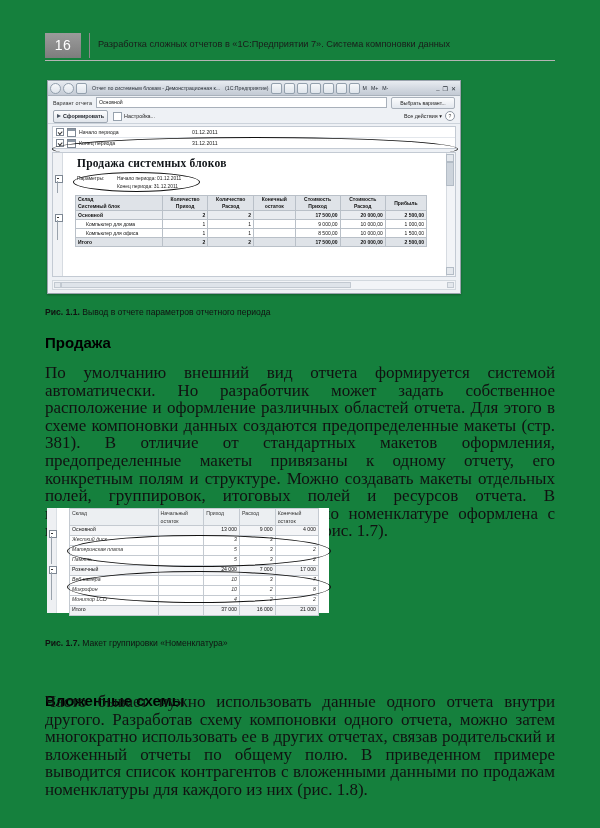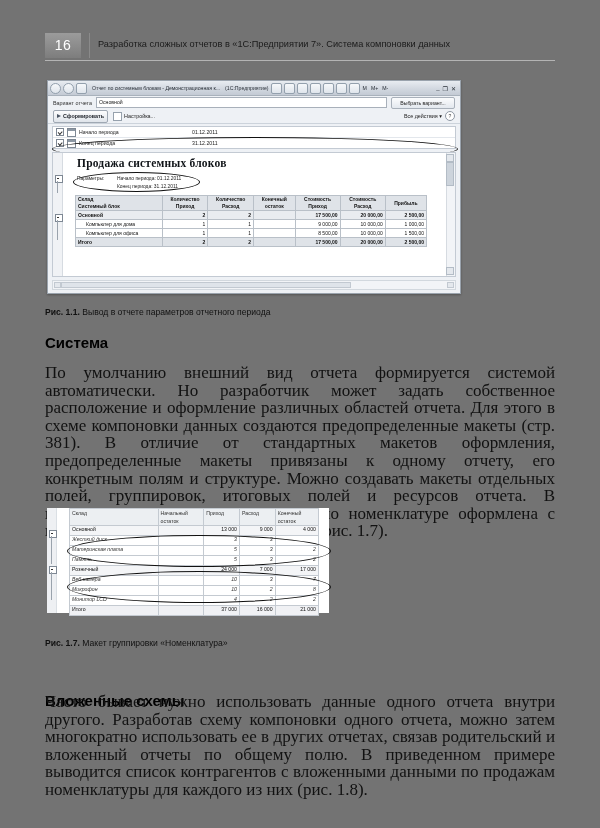--- a/index.html
+++ b/index.html
@@ -1,17 +1,17 @@
 <!DOCTYPE html>
 <html><head>
 <meta charset="utf-8">
 <style>
   html,body{margin:0;padding:0;background:#fff;}
   body{width:600px;height:828px;position:relative;font-family:"Liberation Serif",serif;color:#111;overflow:hidden;}
-  .page{position:absolute;inset:0;background:#737373;}
+  .page{position:absolute;inset:0;background:#15803d;}
 
   
   .runhead{position:absolute;left:45px;top:33px;width:510px;height:30px;}
   .pagenum-box{position:absolute;left:0;top:0;width:36px;height:25px;
       background:linear-gradient(180deg,#9b9b9b 0%,#8e8e8e 45%,#7d7d7d 100%);}
   .pagenum{position:absolute;left:0;top:0;width:36px;height:25px;line-height:25px;
       text-align:center;color:#fff;font-family:"Liberation Sans",sans-serif;font-size:14px;letter-spacing:.5px;}
   .runhead-rule{position:absolute;left:44px;top:0;width:1px;height:25px;background:#8a8a8a;}
   .runhead-title{position:absolute;left:53px;top:4px;width:460px;
       font-family:"Liberation Sans",sans-serif;font-size:9.2px;color:#1a1a1a;line-height:15px;white-space:nowrap;}
@@ -304,21 +304,21 @@
       <div class="hs-ar" style="left:1px;"></div>
       <div class="hs-thumb"></div>
       <div class="hs-ar" style="right:1px;"></div>
     </div>
   </div>
 
   <div class="caption" style="top:307px;">
     <b>Рис. 1.1.</b><span> Вывод в  отчете параметров отчетного периода</span>
   </div>
 
-  <div class="h2" style="top:334px;">Система</div>
+  <div class="h2" style="top:334px;">Продажа</div>
 
   <div class="para" style="top:364px;">По умолчанию внешний вид отчета формируется системой автоматически. Но разработчик может задать собственное расположение и оформление различных областей отчета. Для этого в  схеме компоновки данных создаются предопределенные макеты (стр. 381). В отличие от стандартных макетов оформления, предопределенные макеты привязаны к одному отчету, его конкретным полям и структуре. Можно создавать макеты отдельных полей, группировок, итоговых полей и ресурсов отчета. В приведенном примере группировка по номенклатуре оформлена с  помощью предопределенного макета (рис. 1.7).</div>
 
   <div class="fig17">
     <div class="f17-gutter"></div>
     <div class="gbox" style="top:22px;"></div>
     <div class="gline" style="top:28px;height:28px;"></div>
     <div class="gbox" style="top:58px;"></div>
     <div class="gline" style="top:64px;height:28px;"></div>
 

